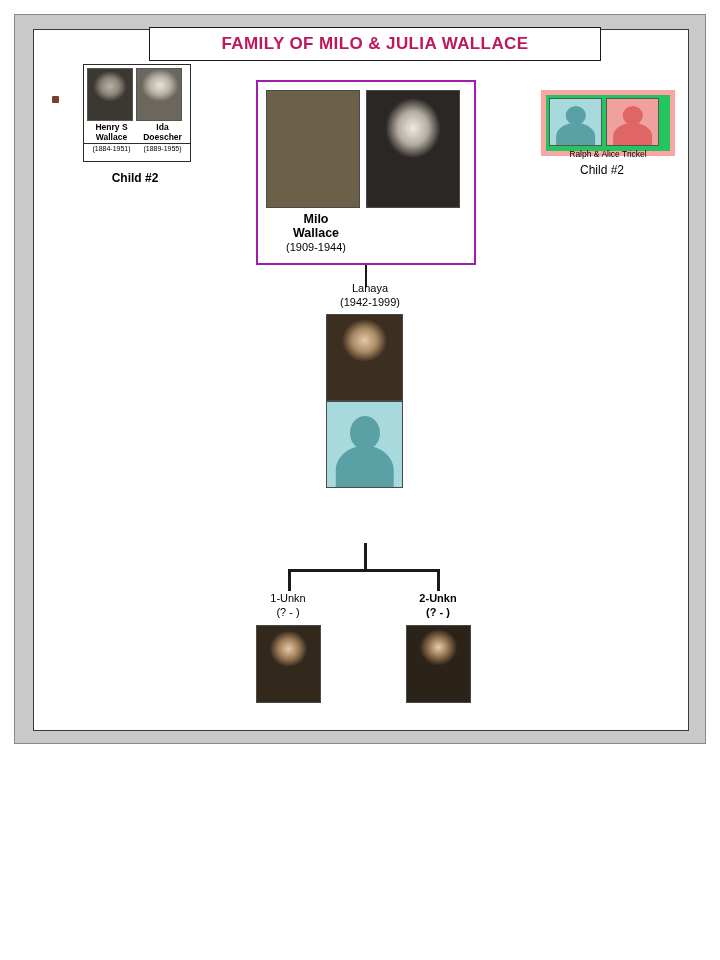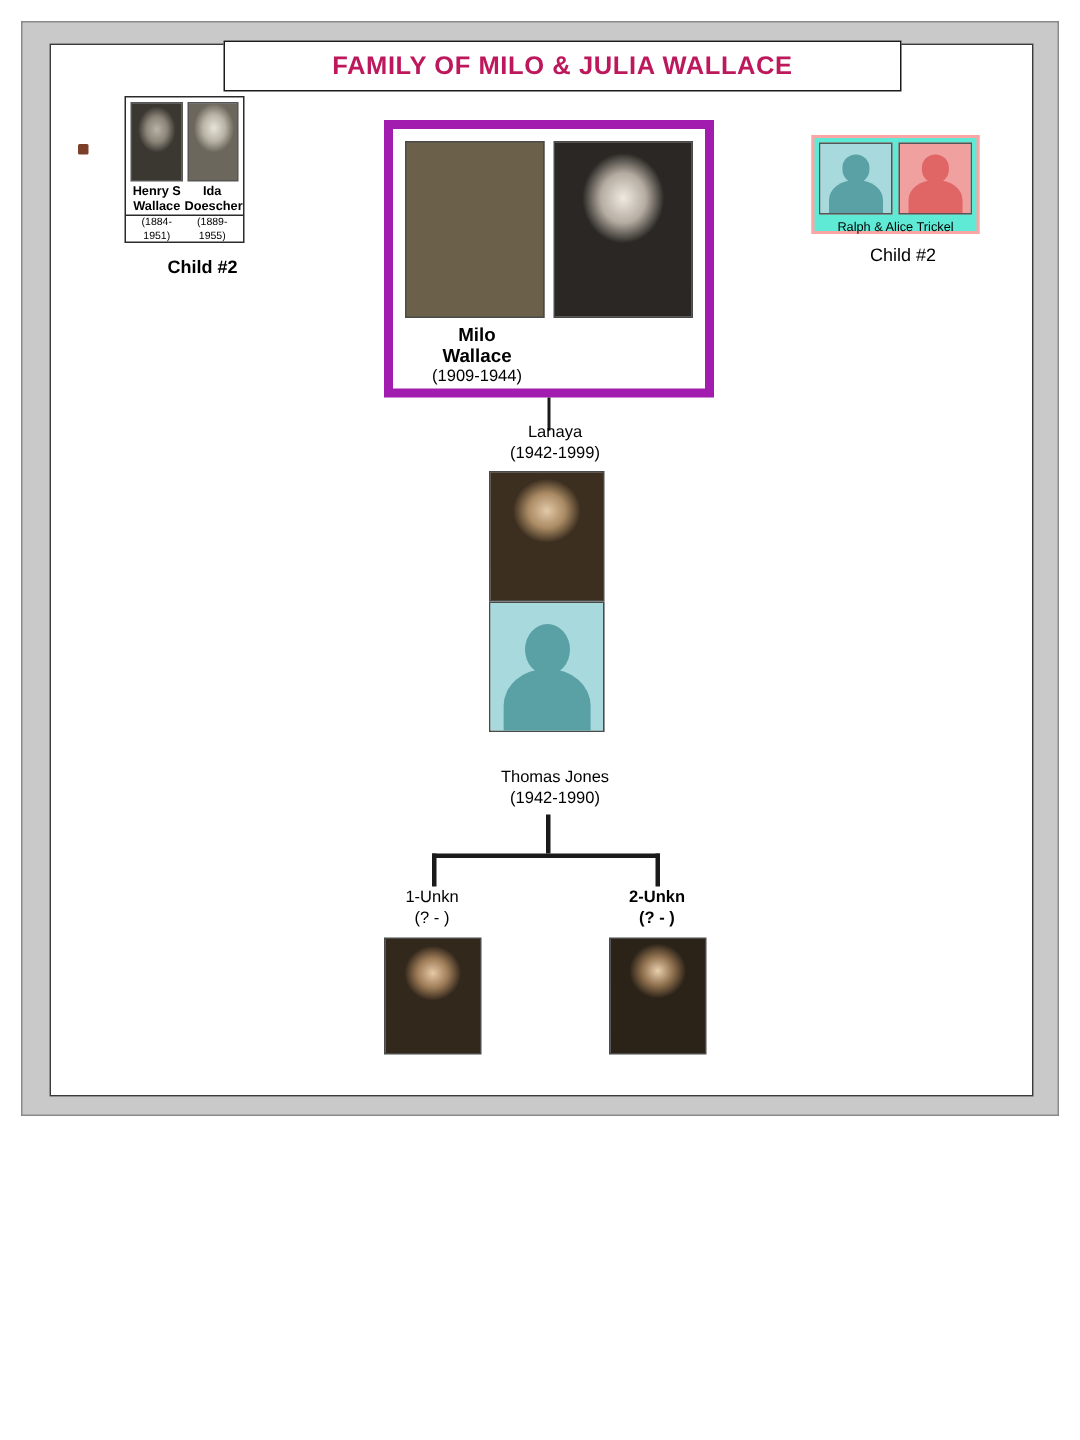--- a/index.html
+++ b/index.html
@@ -129,21 +129,21 @@
     background:
       radial-gradient(ellipse 30% 24% at 50% 28%, #e9cfae 0%, #8e6f4d 55%, #2c2318 100%),
       linear-gradient(#243a62, #46638f);
   }
 
   
   .gp-box {
     position: absolute;
     left: 83px;
     top: 64px;
-    width: 80px;
+    width: 108px;
     height: 98px;
     border: 1px solid #2b2b2b;
     background: #ffffff;
     box-sizing: border-box;
   }
   .gp-photos {
     display: flex;
     gap: 3px;
     padding: 3px 3px 0 3px;
   }
@@ -196,24 +196,24 @@
     height: 7px;
     background: #7b3f2a;
     border-radius: 1px;
   }
 
   
   .tr-box {
     position: absolute;
     left: 541px;
     top: 90px;
-    width: 112px;
+    width: 134px;
     height: 66px;
-    border: 2px solid #fca5a5;
-    background: #5eead4;
+    border: 5px solid #fca5a5;
+    background: #22c55e;
     box-sizing: border-box;
   }
   .tr-photos {
     display: flex;
     gap: 4px;
     padding: 3px;
   }
   .tr-photos .photo {
     width: 53px;
     height: 48px;
@@ -235,21 +235,21 @@
     color: #000;
   }
 
   
   .couple-box {
     position: absolute;
     left: 256px;
     top: 80px;
     width: 220px;
     height: 185px;
-    border: 6px solid #a21caf;
+    border: 2px solid #a21caf;
     background: #ffffff;
     box-sizing: border-box;
   }
   .couple-photos {
     display: flex;
     gap: 6px;
     padding: 8px 8px 0 8px;
   }
   .couple-photos .photo {
     width: 94px;
@@ -419,24 +419,20 @@
   <div class="mid-stack">
     <div class="photo img-lanaya"></div>
     <div class="photo">
       <div class="sil sil-teal">
           <div class="head"></div>
           <div class="body"></div>
         </div>
     </div>
   </div>
 
-  <div class="thomas-label">
-    <div>Thomas Jones</div>
-    <div>(1942-1990)</div>
-  </div>
 
   <div class="vline-thick" style="left:364px; top:543px; height:26px;"></div>
   <div class="hline-thick" style="left:288px; top:569px; width:152px;"></div>
   <div class="vline-thick" style="left:288px; top:569px; height:22px;"></div>
   <div class="vline-thick" style="left:437px; top:569px; height:22px;"></div>
 
   <div class="kid" style="left:228px; top:592px;">
     <div class="kname">1-Unkn</div>
     <div class="kdate">(? -  )</div>
     <div class="photo img-son1"></div>

